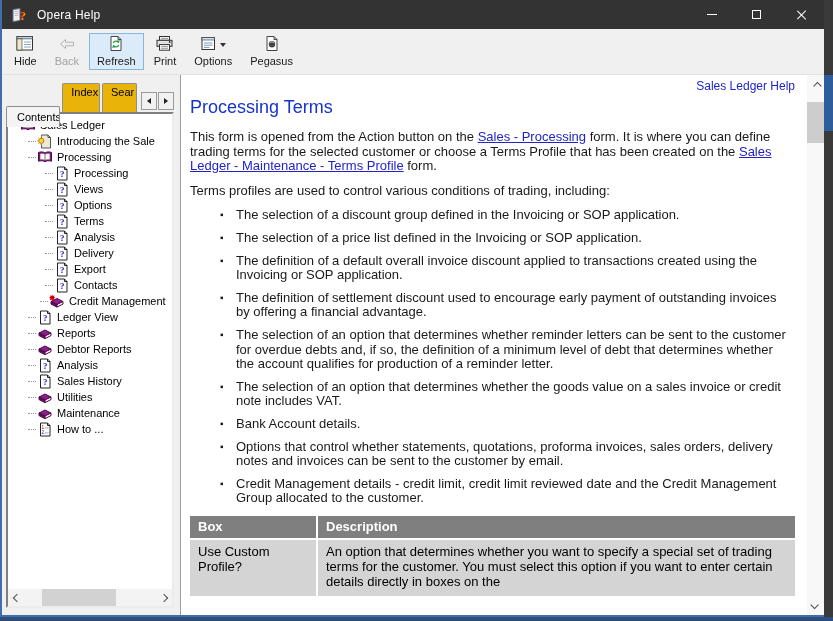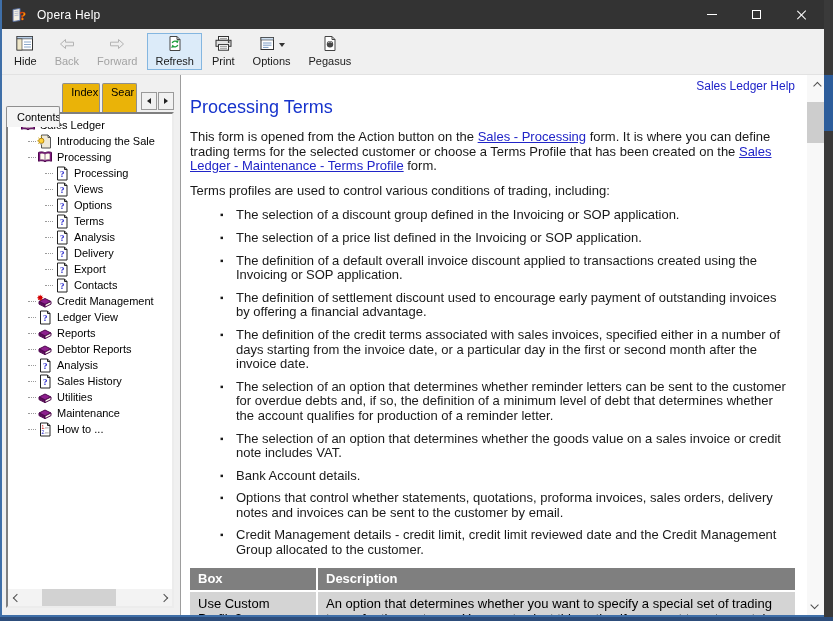--- a/index.html
+++ b/index.html
@@ -167,28 +167,20 @@
         <span class="tb-label">Hide</span>
       </div>
       <div class="tb-btn disabled">
         <div class="tb-iconrow">
           <span><svg width="20" height="16" viewBox="0 0 20 16">
               <path d="M8.5 3.5 L3.5 8 L8.5 12.5 L8.5 9.8 L16.5 9.8 L16.5 6.2 L8.5 6.2 Z" fill="#efefef" stroke="#b3b3b3"></path>
             </svg></span>
         </div>
         <span class="tb-label">Back</span>
       </div>
-      <div class="tb-btn disabled">
-        <div class="tb-iconrow">
-          <span><svg width="20" height="16" viewBox="0 0 20 16">
-              <path d="M11.5 3.5 L16.5 8 L11.5 12.5 L11.5 9.8 L3.5 9.8 L3.5 6.2 L11.5 6.2 Z" fill="#efefef" stroke="#b3b3b3"></path>
-            </svg></span>
-        </div>
-        <span class="tb-label">Forward</span>
-      </div>
       <div class="tb-btn active">
         <div class="tb-iconrow">
           <span><svg width="16" height="17" viewBox="0 0 16 17">
               <path d="M3 1.5 H10 L13 4.5 V15.5 H3 Z" fill="#fff" stroke="#444"></path>
               <path d="M10 1.5 V4.5 H13" fill="none" stroke="#444"></path>
               <path d="M5.2 8 A3.1 3.1 0 0 1 10.4 7.2" fill="none" stroke="#1e9e3e" stroke-width="1.4"></path>
               <path d="M10.8 10 A3.1 3.1 0 0 1 5.6 10.8" fill="none" stroke="#1e9e3e" stroke-width="1.4"></path>
               <path d="M11.8 5 L10.7 8.2 L8.5 6 Z" fill="#1e9e3e"></path>
               <path d="M4.2 13 L5.3 9.8 L7.5 12 Z" fill="#1e9e3e"></path>
             </svg></span>
@@ -369,21 +361,21 @@
               <span class="connector"></span>
               <span class="tree-icon">
                 <svg width="16" height="15" viewBox="0 0 16 15">
                   <path d="M3.5 1 H10.5 L13 3.5 V14 H3.5 Z" fill="#fff" stroke="#222"></path>
                   <path d="M10.5 1 V3.5 H13" fill="none" stroke="#222"></path>
                   <text x="8.2" y="11.2" font-size="9" font-weight="bold" fill="#1b1bc8" text-anchor="middle" font-family="Liberation Serif,serif">?</text>
                 </svg>
               </span>
               <span class="tree-label">Contacts</span>
             </div>
-            <div class="tree-item" style="padding-left: 20px;">
+            <div class="tree-item" style="padding-left: 20px; margin-left: 12px;">
               <span class="connector"></span>
               <span class="tree-icon">
                 <svg width="16" height="15" viewBox="0 0 16 15">
                   <polygon points="2,7.5 8,4.5 14,7.5 8,10.5" fill="#8d1f8d" stroke="#4d074d"></polygon>
                   <polygon points="2,7.5 8,10.5 8,13.1 2,10.1" fill="#5e0d5e" stroke="#4d074d"></polygon>
                   <polygon points="14,7.5 8,10.5 8,13.1 14,10.1" fill="#fffdf0" stroke="#4d074d"></polygon>
                   <path d="M3.2 0.4 L3.9 2.1 L5.6 1.4 L4.9 3.1 L6.6 3.8 L4.9 4.5 L5.6 6.2 L3.9 5.5 L3.2 7.2 L2.5 5.5 L0.8 6.2 L1.5 4.5 L-0.2 3.8 L1.5 3.1 L0.8 1.4 L2.5 2.1 Z" fill="#d40000"></path>
                 </svg>
               </span>
               <span class="tree-label">Credit Management</span>
@@ -502,21 +494,20 @@
           <a href="#" class="toplink">Sales Ledger Help</a>
         </div>
         <h1 class="page-title">Processing Terms</h1>
         <p class="para"><span>This form is opened from the </span><b>Action</b><span> button on the </span><a href="#" class="inline">Sales - Processing</a><span> form. It is where you can define trading terms for the selected customer or choose a </span><b>Terms Profile</b><span> that has been created on the </span><a href="#" class="inline">Sales Ledger - Maintenance - Terms Profile</a><span> form.</span></p>
         <p class="para">Terms profiles are used to control various conditions of trading, including:</p>
         <ul class="bullets" id="bullets">
             <li>The selection of a discount group defined in the Invoicing or SOP application.</li>
             <li>The selection of a price list defined in the Invoicing or SOP application.</li>
             <li>The definition of a default overall invoice discount applied to transactions created using the Invoicing or SOP application.</li>
             <li>The definition of settlement discount used to encourage early payment of outstanding invoices by offering a financial advantage.</li>
-            <li>The definition of the credit terms associated with sales invoices, specified either in a number of days starting from the invoice date, or a particular day in the first or second month after the invoice date.</li>
             <li>The selection of an option that determines whether reminder letters can be sent to the customer for overdue debts and, if so, the definition of a minimum level of debt that determines whether the account qualifies for production of a reminder letter.</li>
             <li>The selection of an option that determines whether the goods value on a sales invoice or credit note includes VAT.</li>
             <li>Bank Account details.</li>
             <li>Options that control whether statements, quotations, proforma invoices, sales orders, delivery notes and invoices can be sent to the customer by email.</li>
             <li>Credit Management details - credit limit, credit limit reviewed date and the Credit Management Group allocated to the customer.</li>
           </ul>
         <table class="info-table">
           <thead>
             <tr>
               <th class="col-box">Box</th>

